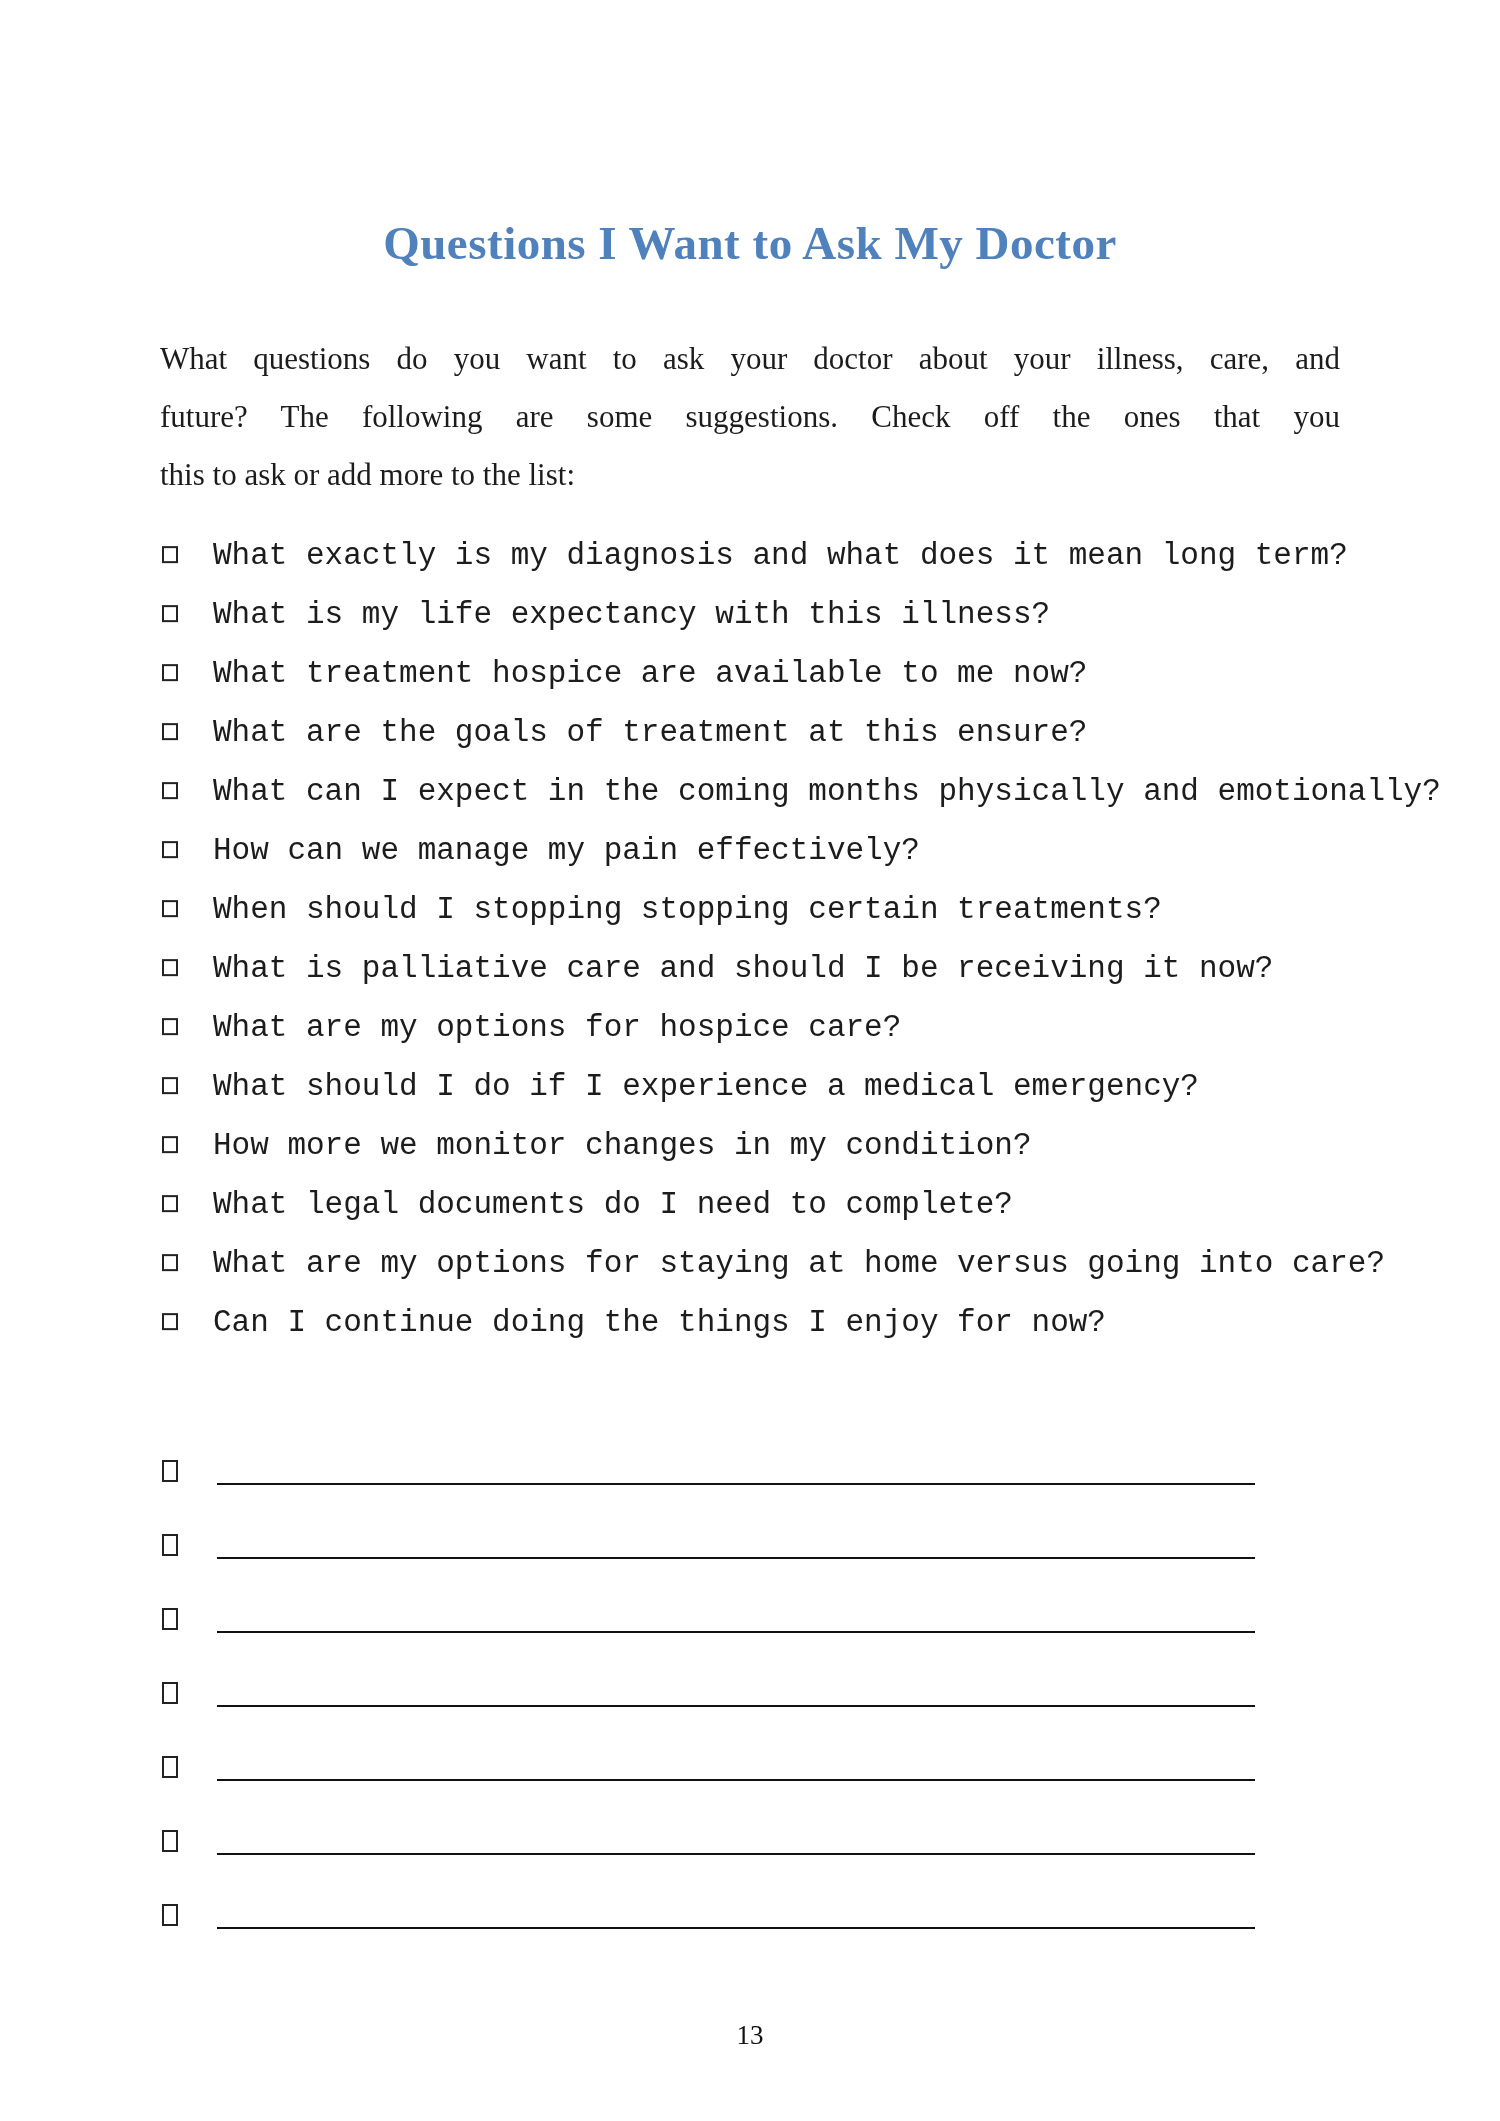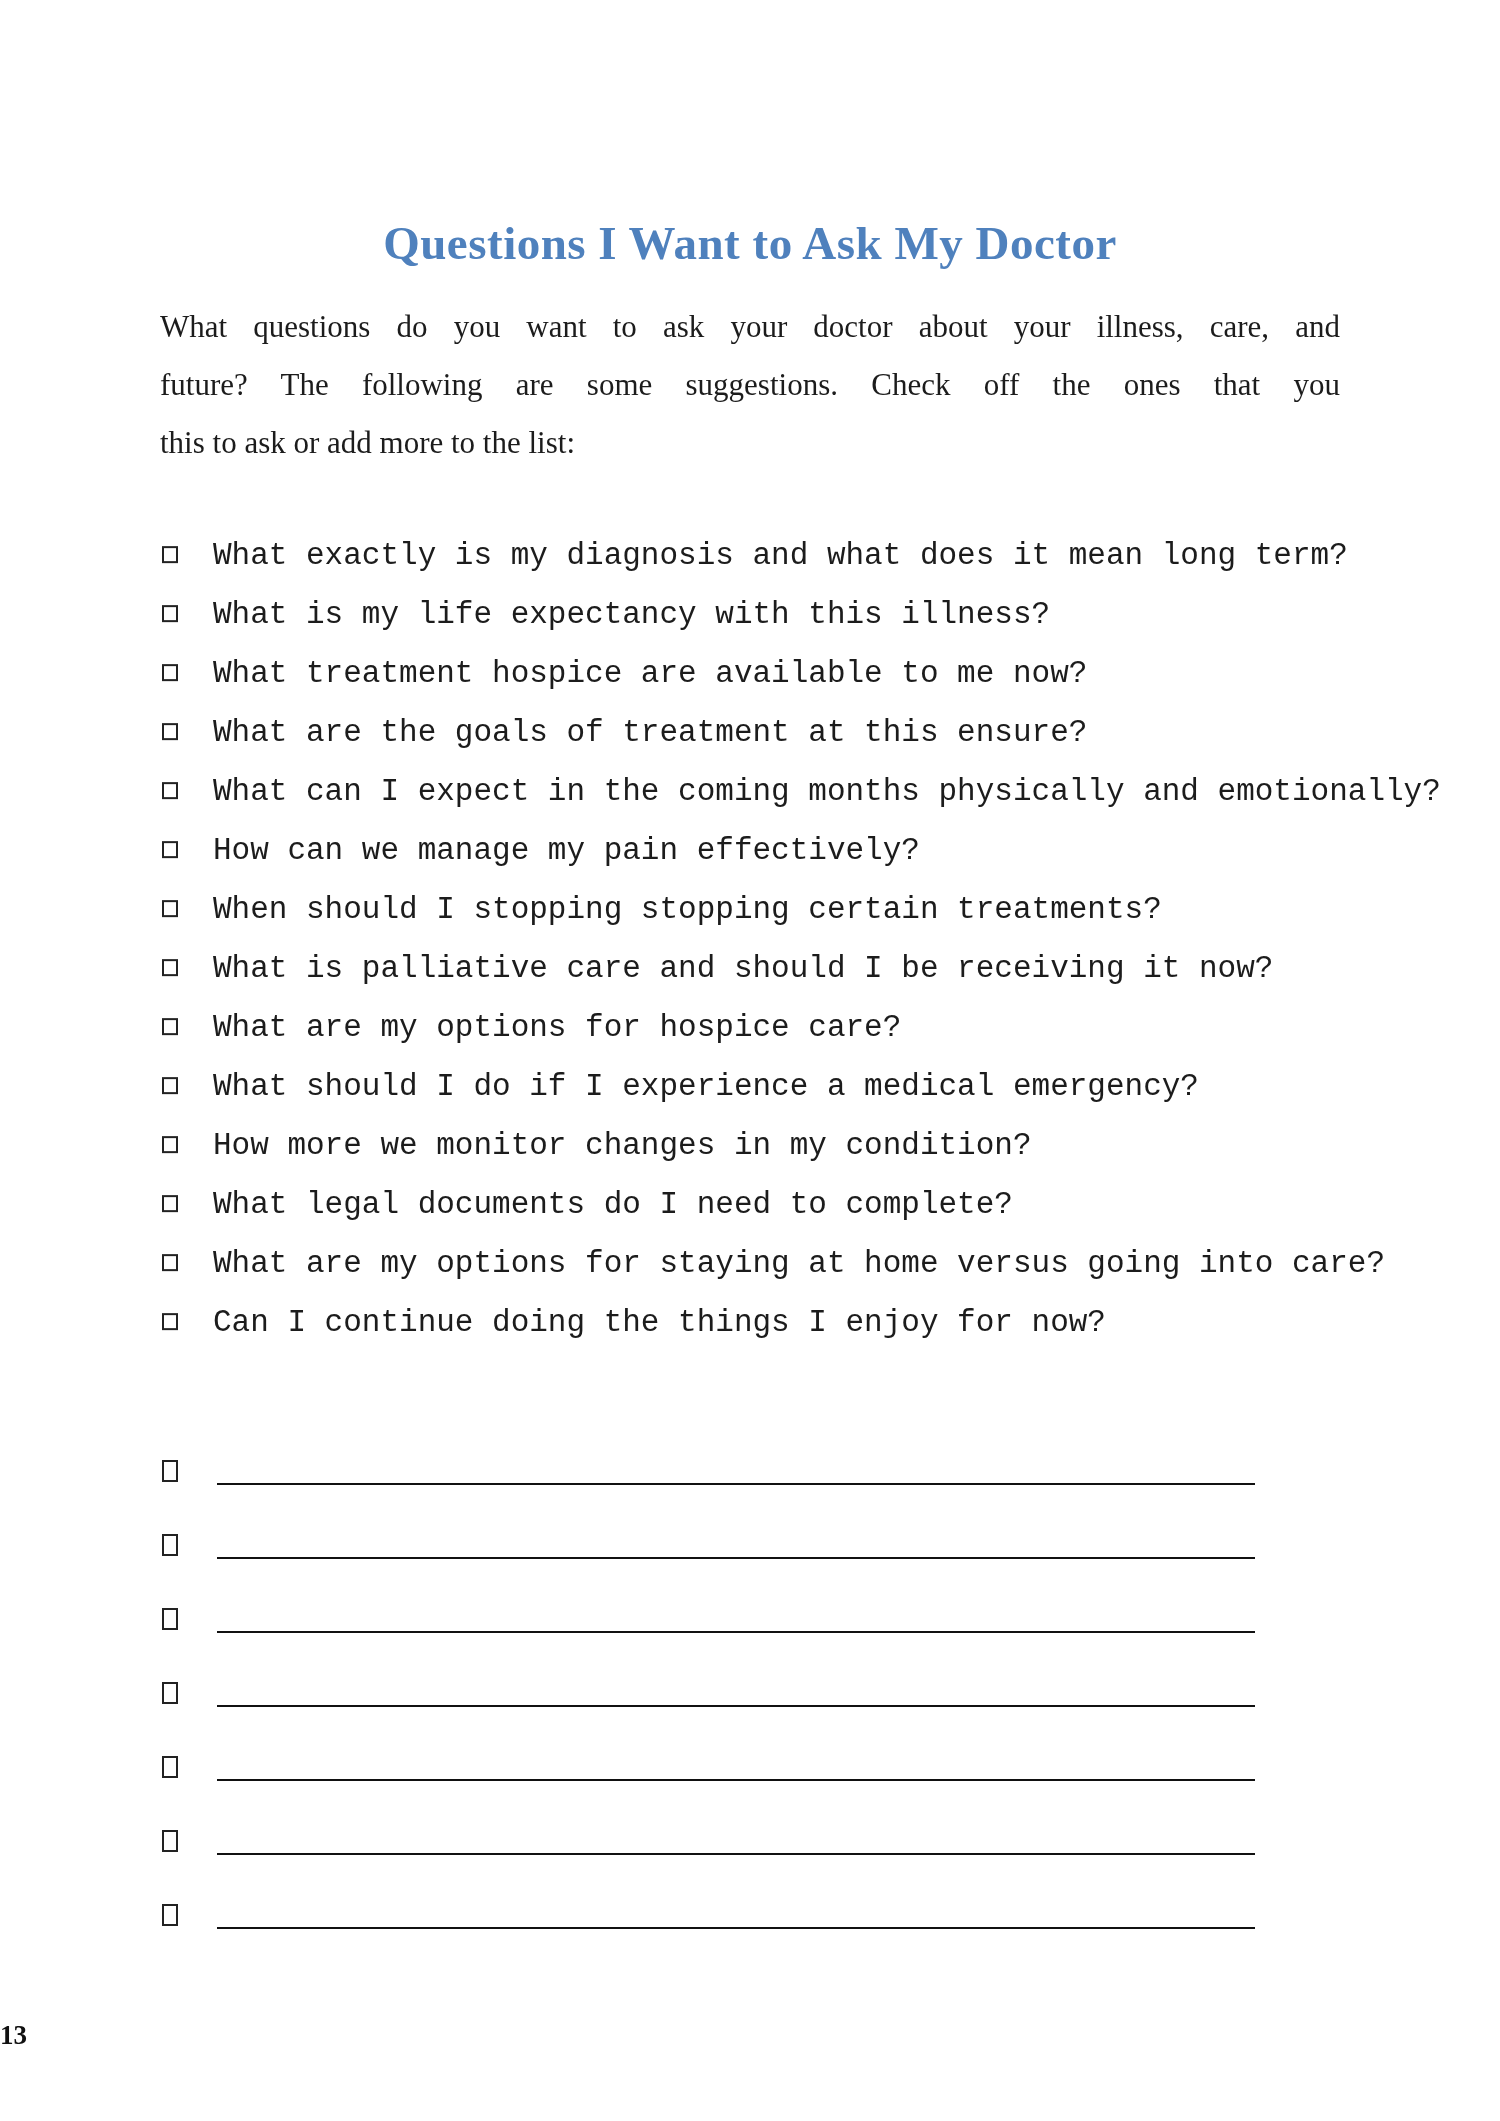--- a/index.html
+++ b/index.html
@@ -22,21 +22,21 @@
     margin: 0;
     text-align: center;
     font-size: 47px;
     font-weight: bold;
     letter-spacing: 0.5px;
     color: #4f81bd;
   }
 
   .intro {
     position: absolute;
-    top: 278px;
+    top: 310px;
     left: 160px;
     width: 1180px;
     font-size: 31px;
   }
   .para-line {
     height: 58px;
     line-height: 58px;
     overflow: hidden;
     text-align: justify;
   }
@@ -103,23 +103,23 @@
     bottom: 0;
     height: 0;
     border-bottom: 2px solid #111111;
   }
 
   .page-number {
     position: absolute;
     top: 2000px;
     left: 0;
     width: 100%;
+    text-align: center;
     font-size: 27px;
     color: #111111;
-    font-weight: bold;
   }
 </style>
 </head>
 <body>
 
 <div class="page">
 
   <h1 class="title">Questions I Want to Ask My Doctor</h1>
 
   <div class="intro">

